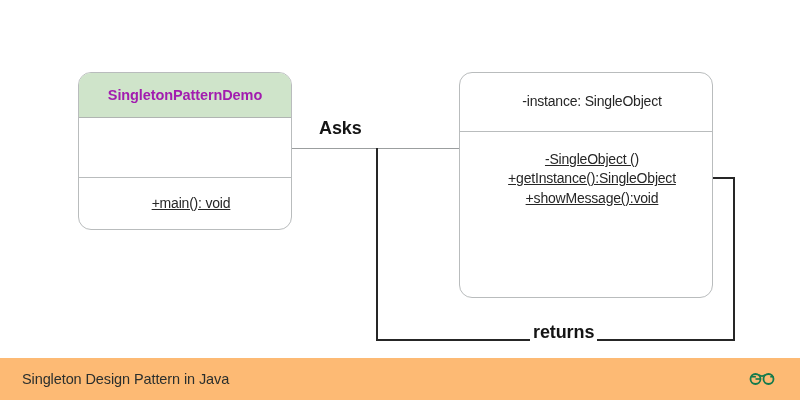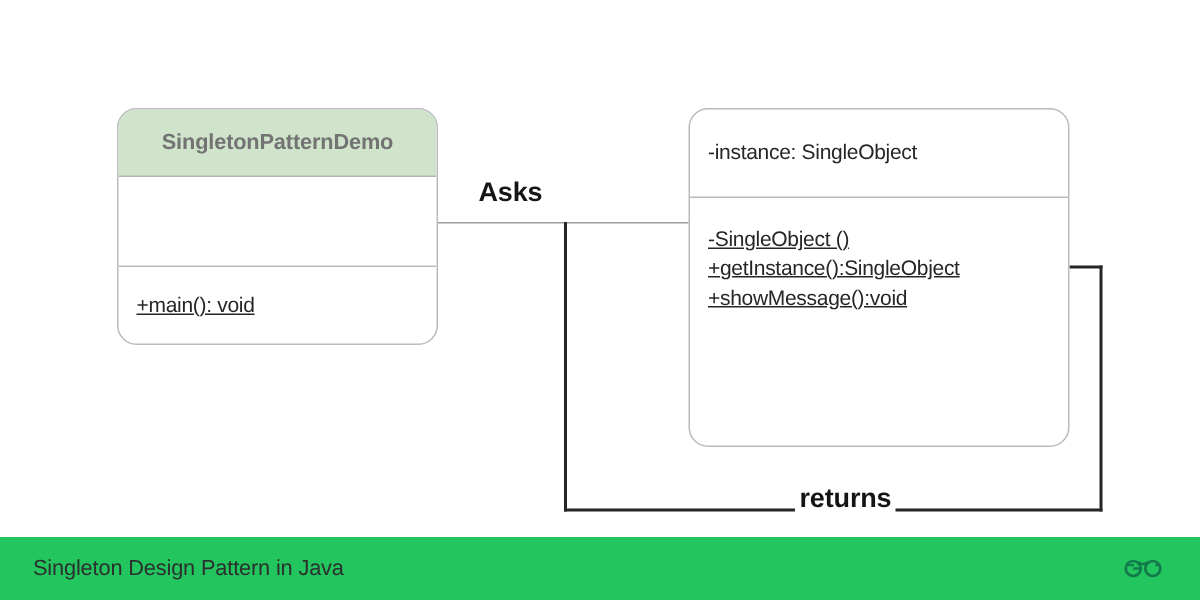--- a/index.html
+++ b/index.html
@@ -31,32 +31,33 @@
   }
   .uml-header {
     box-sizing: border-box;
     background: #cfe4ca;
     border-bottom: 1.3px solid #b0b5b2;
     display: flex;
     align-items: center;
     justify-content: center;
     font-weight: bold;
     font-size: 14.5px;
-    color: #737373;
+    color: #a21caf;
     letter-spacing: -0.1px;
   }
   .uml-compartment {
     box-sizing: border-box;
     display: flex;
     flex-direction: column;
     justify-content: center;
     padding-left: 12px;
     font-size: 14px;
     color: #262626;
     letter-spacing: -0.2px;
+    text-align: center;
   }
   .uml-compartment.divider-top {
     border-top: 1.3px solid #b9bcbd;
     text-decoration: underline;
   }
   .uml-compartment .line {
     line-height: 1.38;
     white-space: nowrap;
   }
   .uml-compartment.empty { }
@@ -152,21 +153,21 @@
     top: 322px;
   }
 
   
   #footer {
     position: absolute;
     left: 0;
     top: 358px;
     width: 800px;
     height: 42px;
-    background: #22c55e;
+    background: #fdba74;
     display: flex;
     align-items: center;
     justify-content: space-between;
     padding: 0 22px;
     box-sizing: border-box;
   }
   #footer-title {
     font-size: 14.5px;
     color: #2b2f2d;
     letter-spacing: -0.1px;

